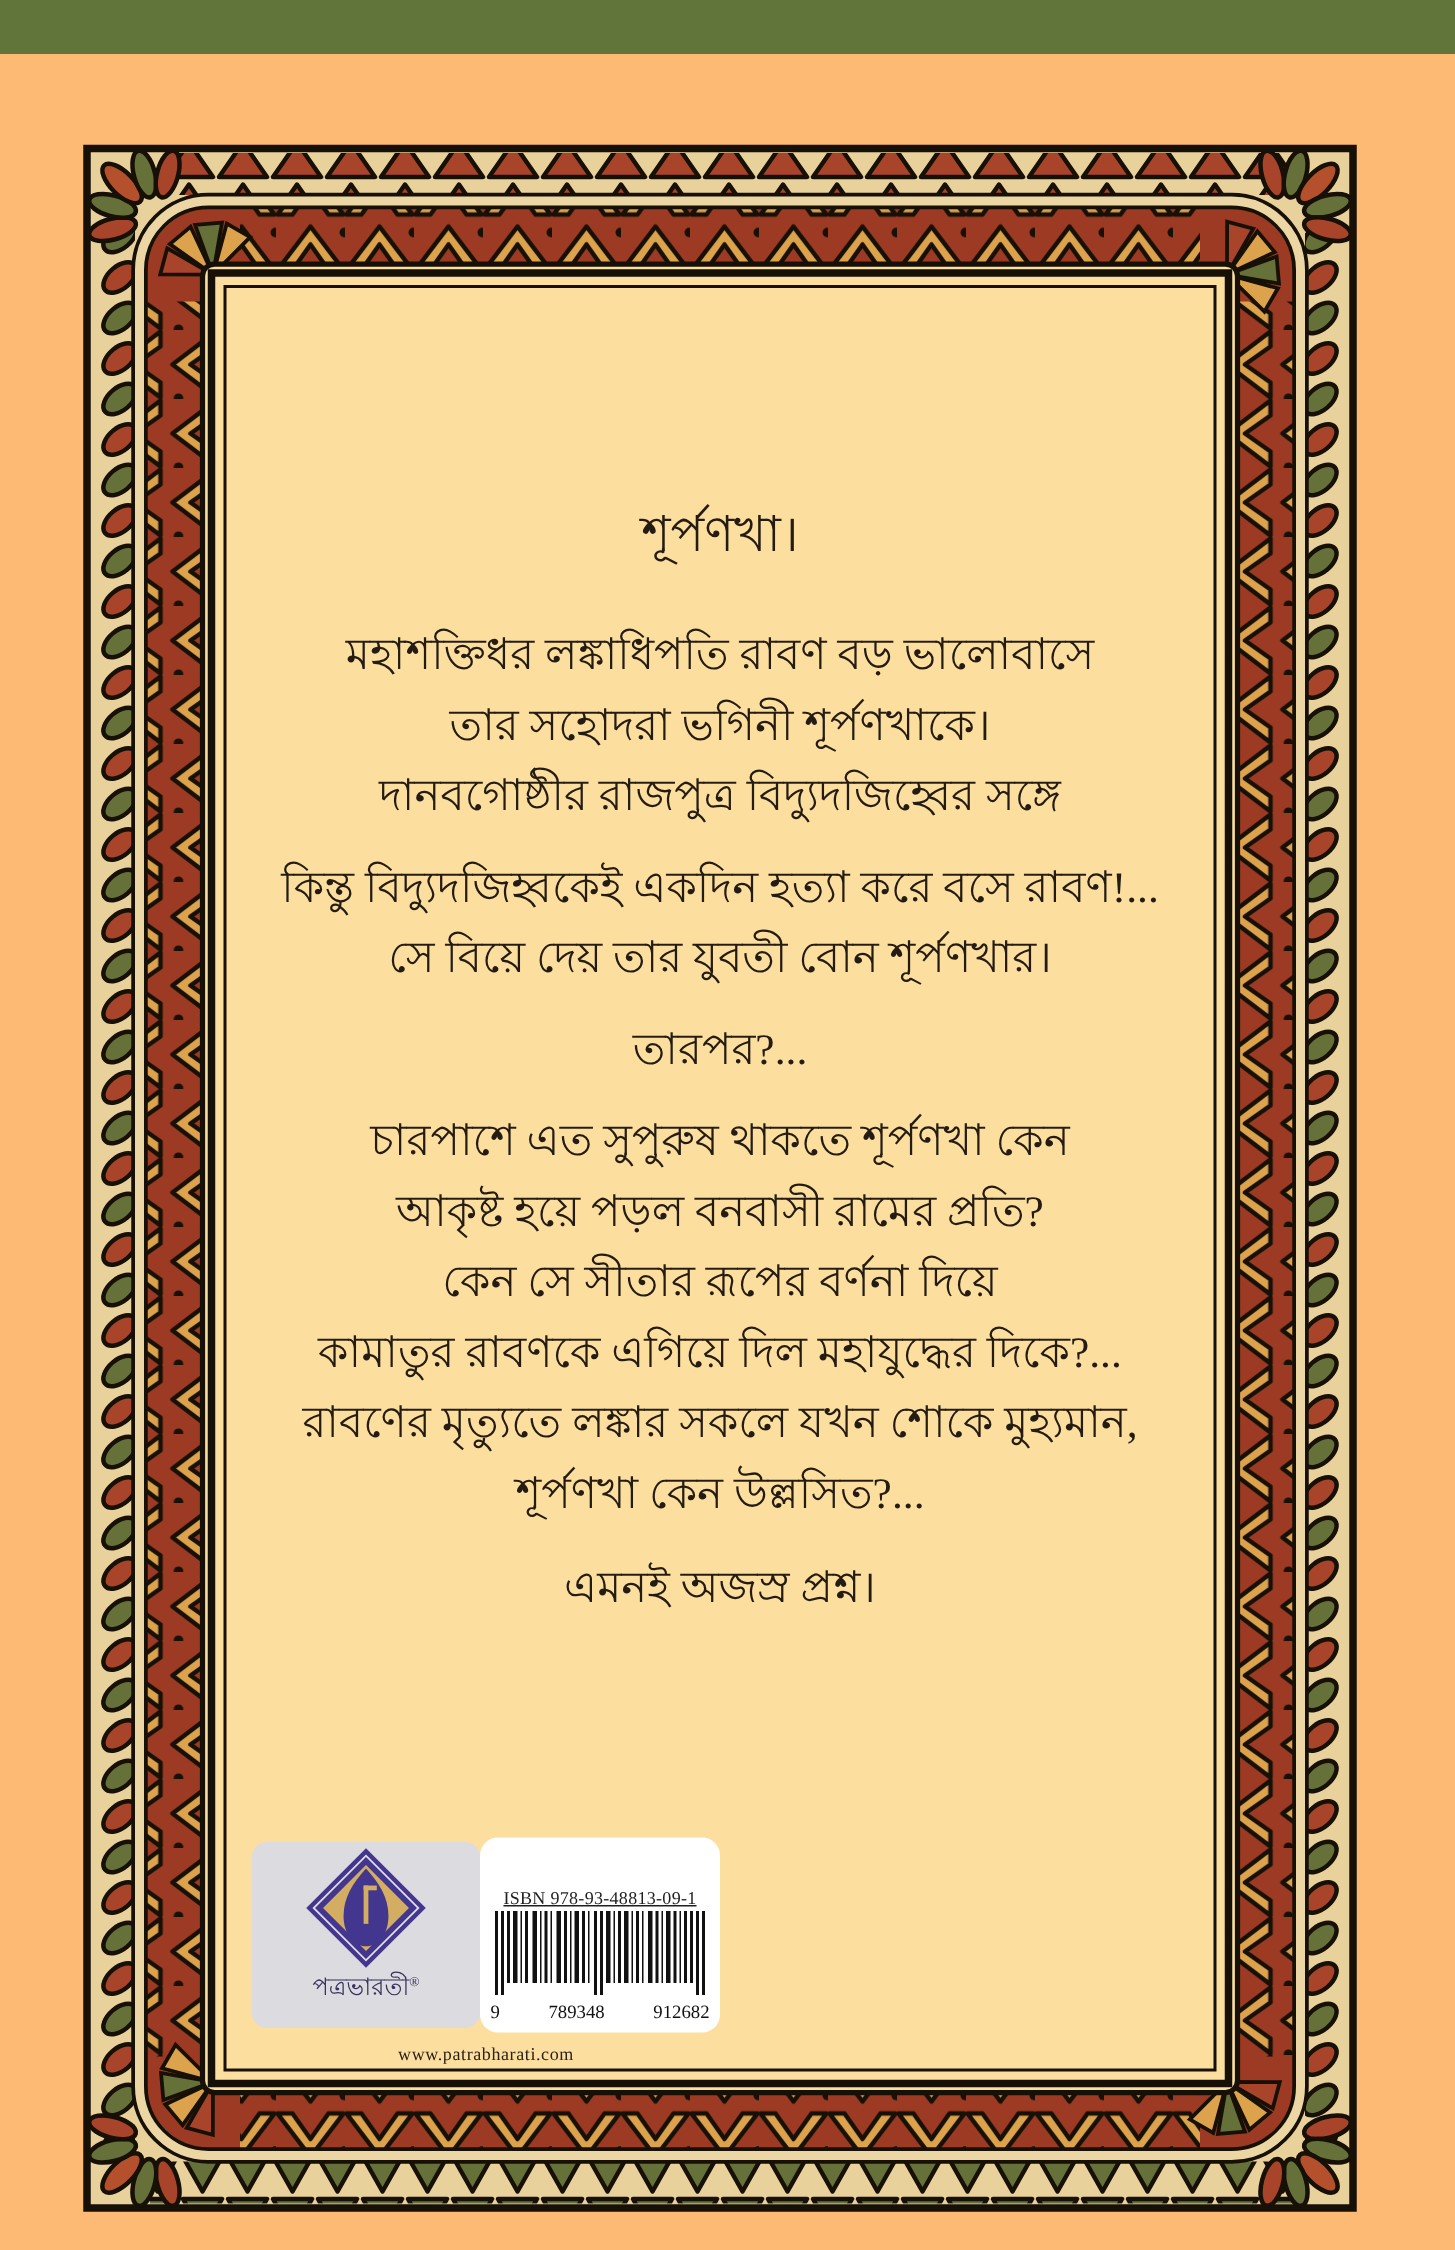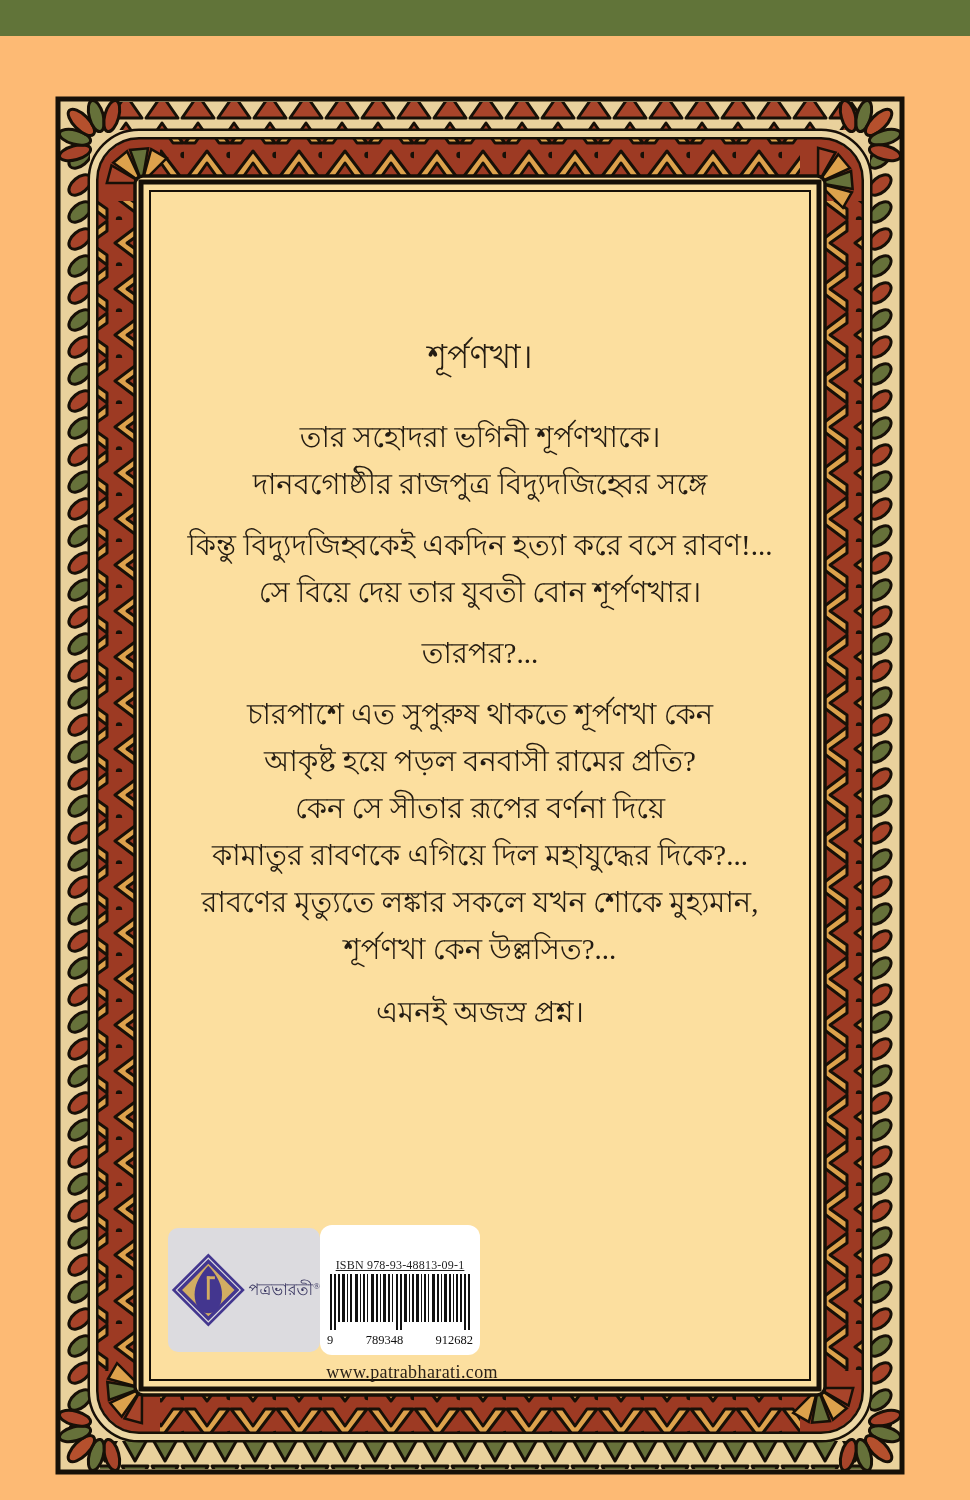--- a/index.html
+++ b/index.html
@@ -7,33 +7,33 @@
         font-family:"Liberation Serif","DejaVu Serif",serif;margin-top:36px;}
   .border-svg{position:absolute;left:0;top:0;}
   
   .textblock{position:absolute;left:150px;top:300px;width:660px;text-align:center;color:#241c12;}
   .title{font-size:33px;line-height:43px;margin:0 0 35px 0;}
   .line{font-size:29px;line-height:47px;white-space:nowrap;}
   .gap{margin-top:14px;}
   .gap-lg{margin-top:16px;}
   
   .logo-card{position:absolute;left:168px;top:1192px;width:152px;height:124px;background:#dcdbdf;
-             border-radius:10px;display:flex;flex-direction:row;align-items:center;}
+             border-radius:10px;display:flex;flex-direction:column;align-items:center;}
   .logo-text{font-size:16px;color:#35325e;margin-top:-4px;line-height:18px;}
   .logo-text sup{font-size:9px;}
   
   .barcode-card{position:absolute;left:320px;top:1189px;width:160px;height:130px;background:#ffffff;
                 border-radius:12px;}
   .isbn-label{font-size:12px;text-align:center;margin-top:33px;color:#1f1f1f;letter-spacing:.2px;
               font-family:"Liberation Serif",serif;white-space:nowrap;text-decoration:underline;}
   .bars-wrap{width:140px;margin:1px auto 0 auto;}
   .digits{width:146px;margin:-1px auto 0 auto;display:flex;justify-content:space-between;
           font-size:12.5px;color:#111;font-family:"Liberation Serif",serif;}
-  .website{position:absolute;left:150px;top:1326px;width:348px;text-align:right;
-           font-size:18px;color:#2a2118;letter-spacing:.4px;}
+  .website{position:absolute;left:150px;top:1326px;width:348px;text-align:center;
+           font-size:12px;color:#2a2118;letter-spacing:.4px;}
 </style>
 </head>
 <body>
 
 <div class="page">
 
   <svg class="border-svg" width="970" height="1500" viewBox="0 0 970 1500" aria-hidden="true">
     <defs>
       <pattern id="triTop" width="36" height="28" patternUnits="userSpaceOnUse">
         <rect width="36" height="28" fill="#e9d19c"></rect>
@@ -104,20 +104,21 @@
     <rect x="93" y="98" width="774" height="1303" rx="46" fill="none" stroke="#171007" stroke-width="11"></rect>
     <rect x="93" y="98" width="774" height="1303" rx="46" fill="none" stroke="#ecd7a4" stroke-width="6"></rect>
 
     <rect x="135" y="140" width="690" height="1219" rx="8" fill="#fbdfa1" stroke="#171007" stroke-width="3.5"></rect>
     <rect x="141" y="146" width="678" height="1207" fill="#fcdf9f" stroke="#171007" stroke-width="5"></rect>
     <rect x="150" y="155" width="660" height="1189" fill="none" stroke="#171007" stroke-width="2"></rect>
   </svg>
 
   <div class="textblock">
     <div class="title">শূর্পণখা।</div>
+    <div class="line">মহাশক্তিধর লঙ্কাধিপতি রাবণ বড় ভালোবাসে</div>
     <div class="line">তার সহোদরা ভগিনী শূর্পণখাকে।</div>
     <div class="line">দানবগোষ্ঠীর রাজপুত্র বিদ্যুদজিহ্বের সঙ্গে</div>
     <div class="line gap">কিন্তু বিদ্যুদজিহ্বকেই একদিন হত্যা করে বসে রাবণ!...</div>
     <div class="line">সে বিয়ে দেয় তার যুবতী বোন শূর্পণখার।</div>
     <div class="line gap">তারপর?...</div>
     <div class="line gap">চারপাশে এত সুপুরুষ থাকতে শূর্পণখা কেন</div>
     <div class="line">আকৃষ্ট হয়ে পড়ল বনবাসী রামের প্রতি?</div>
     <div class="line">কেন সে সীতার রূপের বর্ণনা দিয়ে</div>
     <div class="line">কামাতুর রাবণকে এগিয়ে দিল মহাযুদ্ধের দিকে?...</div>
     <div class="line">রাবণের মৃত্যুতে লঙ্কার সকলে যখন শোকে মুহ্যমান,</div>

